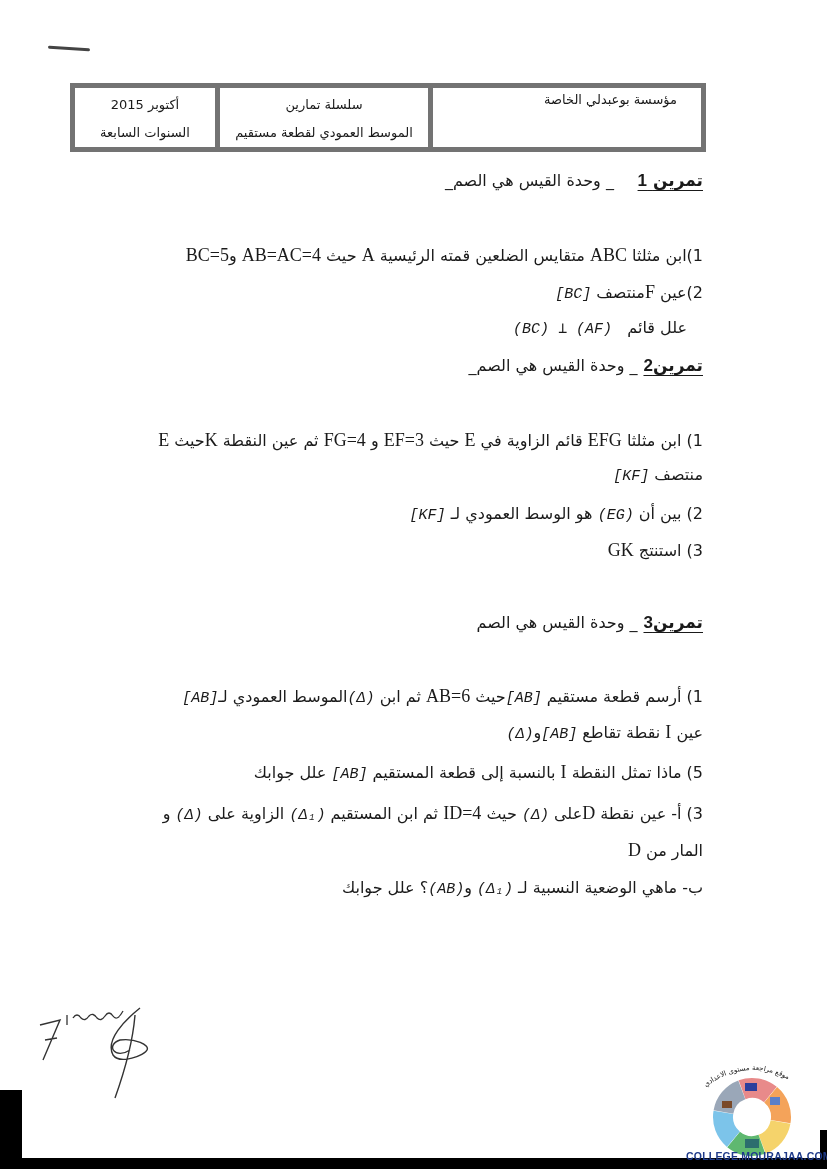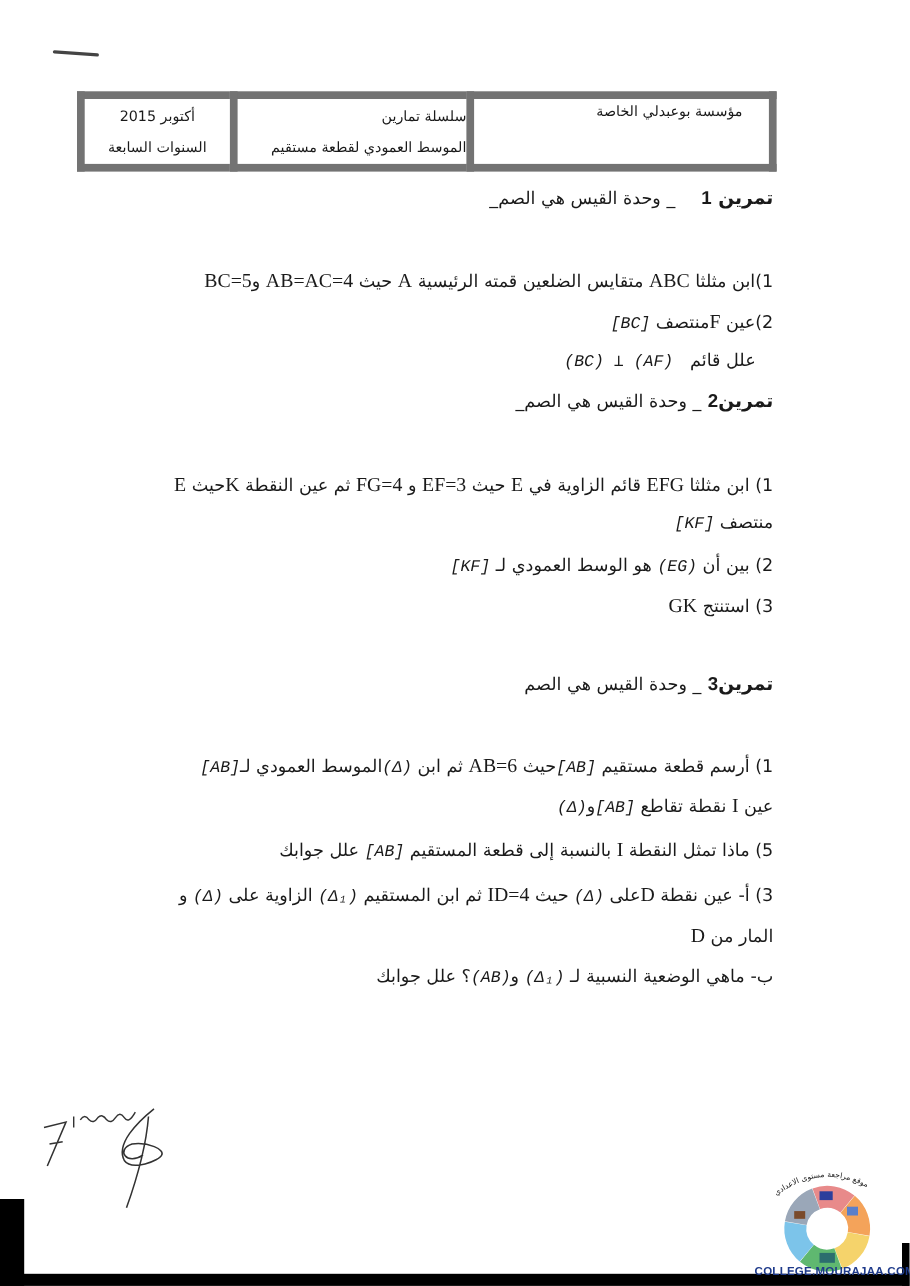--- a/index.html
+++ b/index.html
@@ -11,37 +11,37 @@
   .scan-edge-left { position:absolute; left:0; top:1090px; width:22px; height:79px; background:#000; }
   .scan-edge-bottom { position:absolute; left:0; top:1158px; width:827px; height:11px; background:#000; }
   .scan-edge-right { position:absolute; left:820px; top:1130px; width:7px; height:39px; background:#000; }
   .pen-mark { position:absolute; left:48px; top:47px; width:42px; height:3px; background:#444; transform:rotate(4deg); border-radius:2px; }
 
   .header-table {
     position:absolute; left:70px; top:83px; width:636px; height:67px;
     border-collapse:collapse; direction:rtl;
     font-family:"DejaVu Sans", sans-serif; font-size:13px;
   }
-  .header-table td { border:7px solid #737373; vertical-align:top; padding:0; }
+  .header-table td { border:5px solid #737373; vertical-align:top; padding:0; }
   .cell-school { width:220px; padding:4px 24px !important; text-align:right; }
-  .cell-series { width:208px; text-align:right; }
+  .cell-series { width:208px; text-align:center; }
   .cell-date { text-align:center; }
   .cell-line { display:block; height:28px; line-height:28px; }
   .cell-line.first { margin-top:3px; }
 
   .page-text {
     position:absolute; right:124px; direction:rtl; text-align:right;
     font-family:"DejaVu Sans", sans-serif; font-size:16px; white-space:nowrap;
   }
   .latin { font-family:"Liberation Serif", serif; font-size:18px; direction:ltr; unicode-bidi:embed; }
   .math { font-family:Liberation Mono, monospace; font-style:italic; font-size:15px; direction:ltr; unicode-bidi:embed; }
   .heading {
     font-weight:bold; font-size:17px;
   }
-  .heading .title { text-underline-offset:4px; }
+  .heading .title { text-decoration:underline; text-underline-offset:4px; }
   .heading .num { font-family:"Liberation Sans", sans-serif; }
   .heading .unit { font-weight:normal; font-size:16px; }
 
   .signature { position:absolute; left:35px; top:1000px; width:130px; height:100px; }
 
   .logo { position:absolute; left:680px; top:1055px; width:145px; height:110px; }
   .logo-ring { position:absolute; left:32px; top:22px; width:80px; height:80px; }
   .logo-text {
     position:absolute; left:6px; top:95px; font-family:"Liberation Sans", sans-serif;
     font-weight:bold; font-size:10.5px; color:#1e3a8a; letter-spacing:0.2px; white-space:nowrap;

